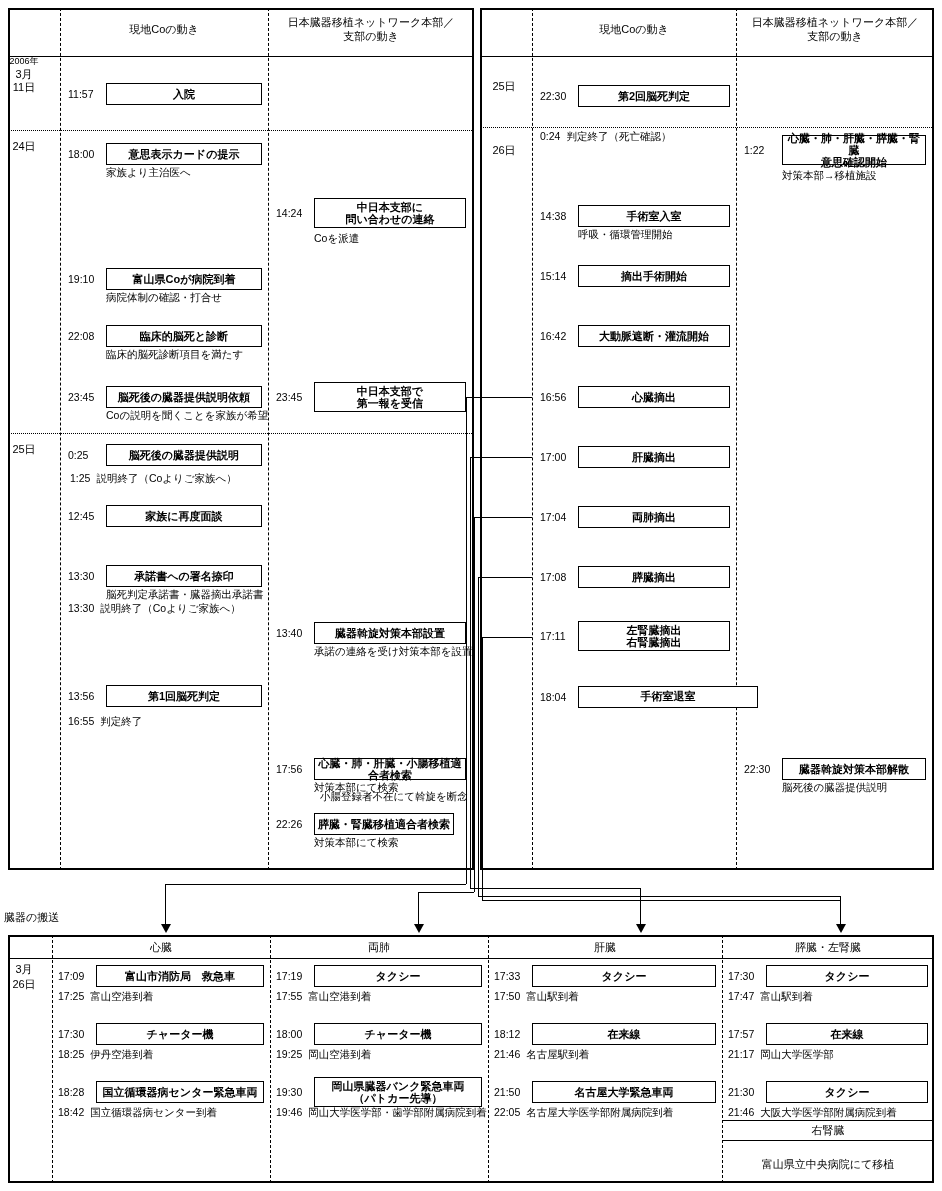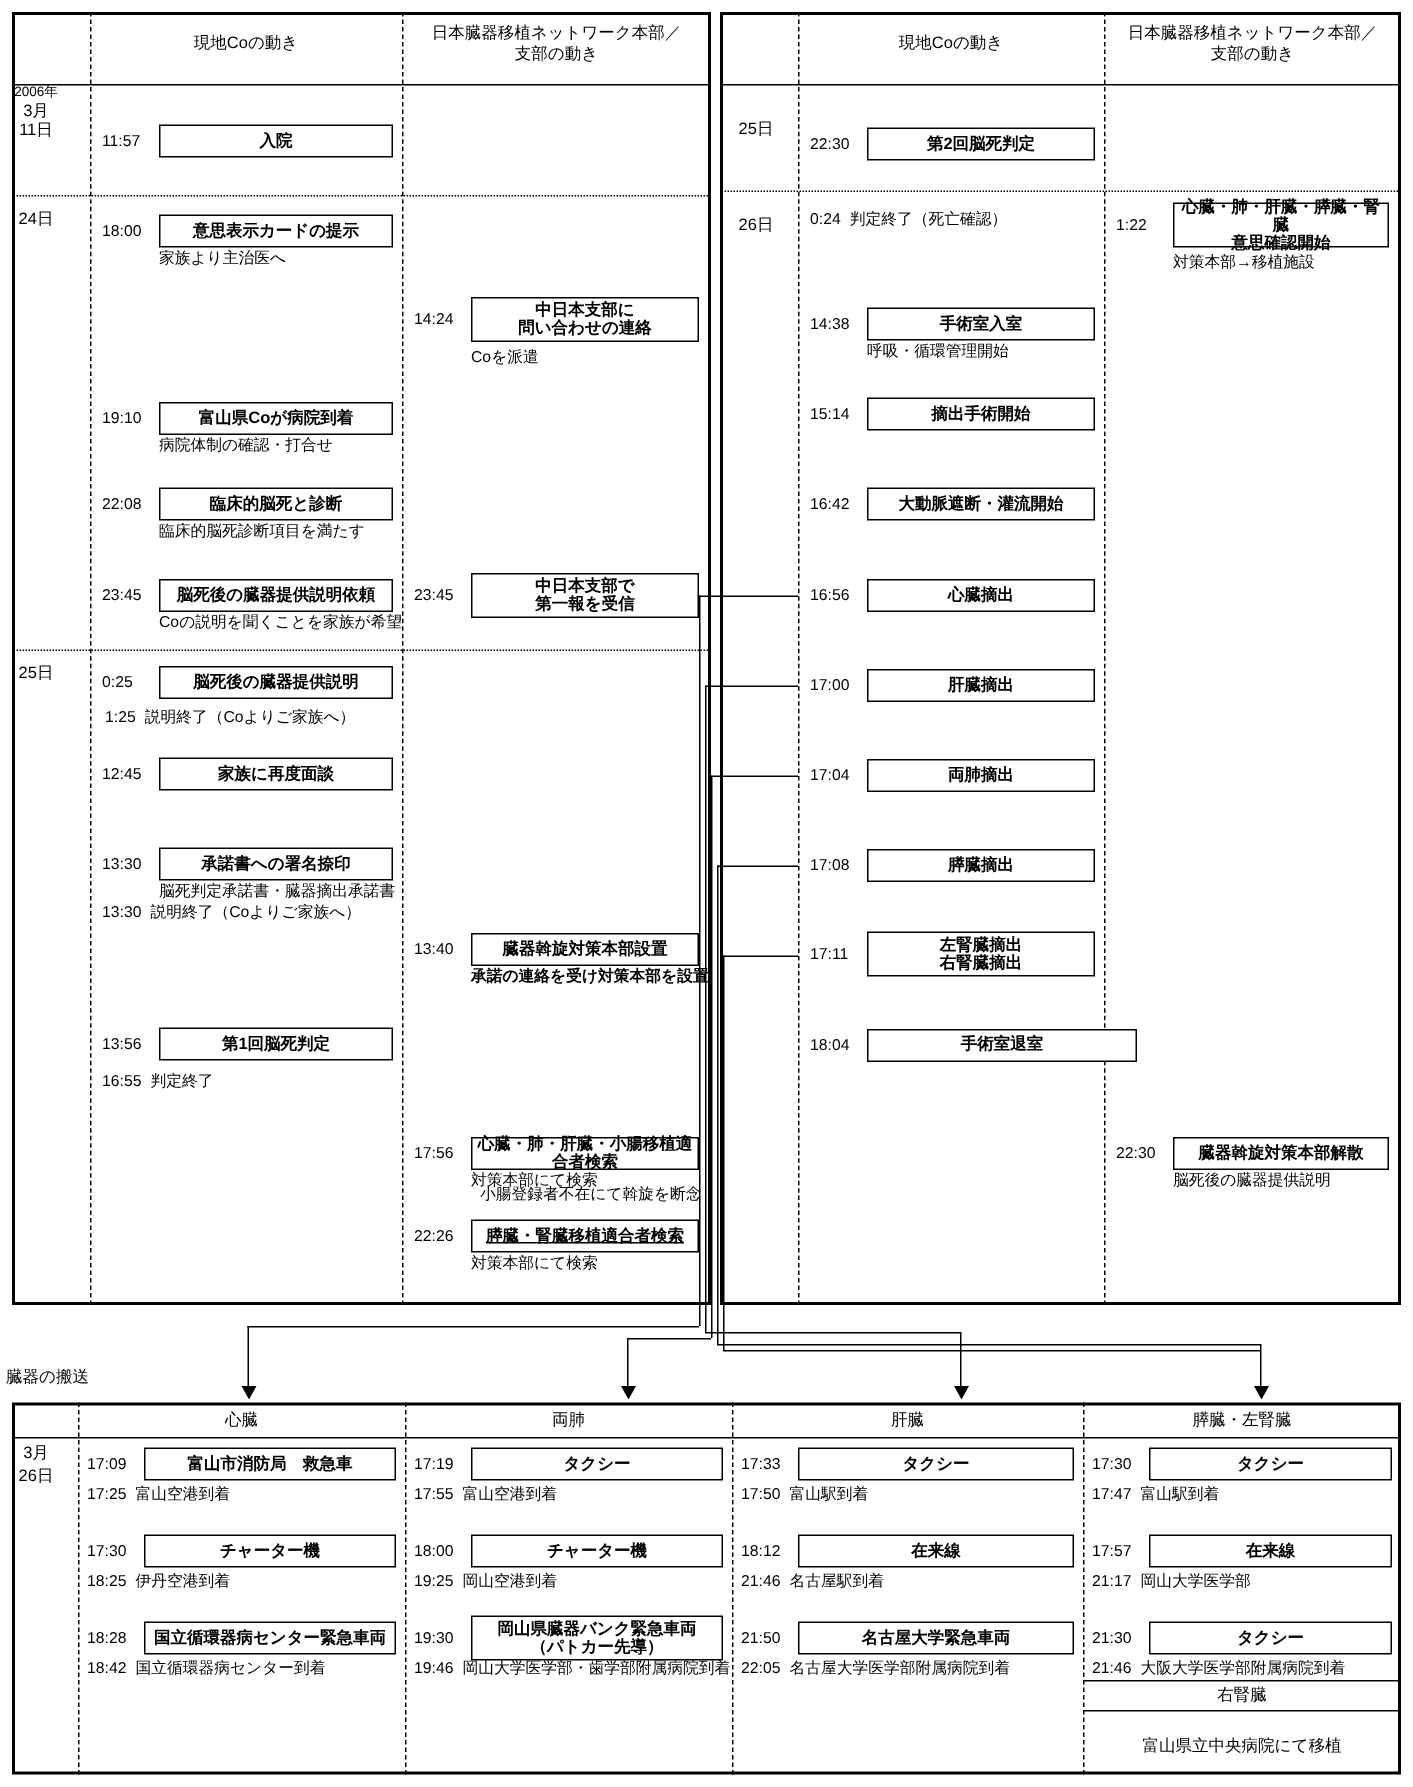--- a/index.html
+++ b/index.html
@@ -188,30 +188,30 @@
     <div class="note" style="top: 30px;">Coを派遣</div>
   </div>
 <div class="ev" style="left: 276px; top: 386px; width: 196px;">
     <div class="tm">23:45</div>
     <div class="bx two" style="width: 152px;">中日本支部で
 第一報を受信</div>
   </div>
 <div class="ev" style="left: 276px; top: 622px; width: 196px;">
     <div class="tm">13:40</div>
     <div class="bx" style="width: 152px;">臓器斡旋対策本部設置</div>
-    <div class="note" style="top: 23px; font-weight: bold;">承諾の連絡を受け対策本部を設置</div>
+    <div class="note" style="top: 23px;">承諾の連絡を受け対策本部を設置</div>
   </div>
 <div class="ev" style="left: 276px; top: 758px; width: 196px;">
     <div class="tm">17:56</div>
     <div class="bx" style="width: 152px;">心臓・肺・肝臓・小腸移植適合者検索</div>
     <div class="note" style="top: 23px;">対策本部にて検索</div>
   </div>
 <div class="ev" style="left: 276px; top: 813px; width: 196px;">
     <div class="tm">22:26</div>
-    <div class="bx" style="width: 152px; text-decoration: underline;">膵臓・腎臓移植適合者検索</div>
+    <div class="bx" style="width: 140px;">膵臓・腎臓移植適合者検索</div>
     <div class="note" style="top: 23px;">対策本部にて検索</div>
   </div>
 <div class="plain" style="left: 314px; top: 790px;"><span class="t"></span><span>小腸登録者不在にて斡旋を断念</span></div>
 <div class="daylabel" style="left: 482px; top: 80px;">25日</div>
 <div class="daylabel" style="left: 482px; top: 144px;">26日</div>
 <div class="hdot" style="left: 480px; width: 454px; top: 127px;"></div>
 <div class="ev" style="left: 540px; top: 85px; width: 196px;">
     <div class="tm">22:30</div>
     <div class="bx" style="width: 152px;">第2回脳死判定</div>
   </div>
@@ -246,21 +246,21 @@
   </div>
 <div class="ev" style="left: 540px; top: 625px; width: 196px;">
     <div class="tm">17:11</div>
     <div class="bx two" style="width: 152px;">左腎臓摘出
 右腎臓摘出</div>
   </div>
 <div class="ev" style="left: 540px; top: 686px; width: 196px;">
     <div class="tm">18:04</div>
     <div class="bx" style="width: 180px; font-family: Liberation Mono, monospace;">手術室退室</div>
   </div>
-<div class="plain" style="left: 540px; top: 140px;"><span class="t">0:24</span><span>判定終了（死亡確認）</span></div>
+<div class="plain" style="left: 540px; top: 130px;"><span class="t">0:24</span><span>判定終了（死亡確認）</span></div>
 <div class="ev" style="left: 744px; top: 139px; width: 188px;">
     <div class="tm">1:22</div>
     <div class="bx two" style="width: 144px;">心臓・肺・肝臓・膵臓・腎臓
 意思確認開始</div>
     <div class="note" style="top: 30px;">対策本部→移植施設</div>
   </div>
 <div class="ev" style="left: 744px; top: 758px; width: 188px;">
     <div class="tm">22:30</div>
     <div class="bx" style="width: 144px;">臓器斡旋対策本部解散</div>
     <div class="note" style="top: 23px;">脳死後の臓器提供説明</div>

